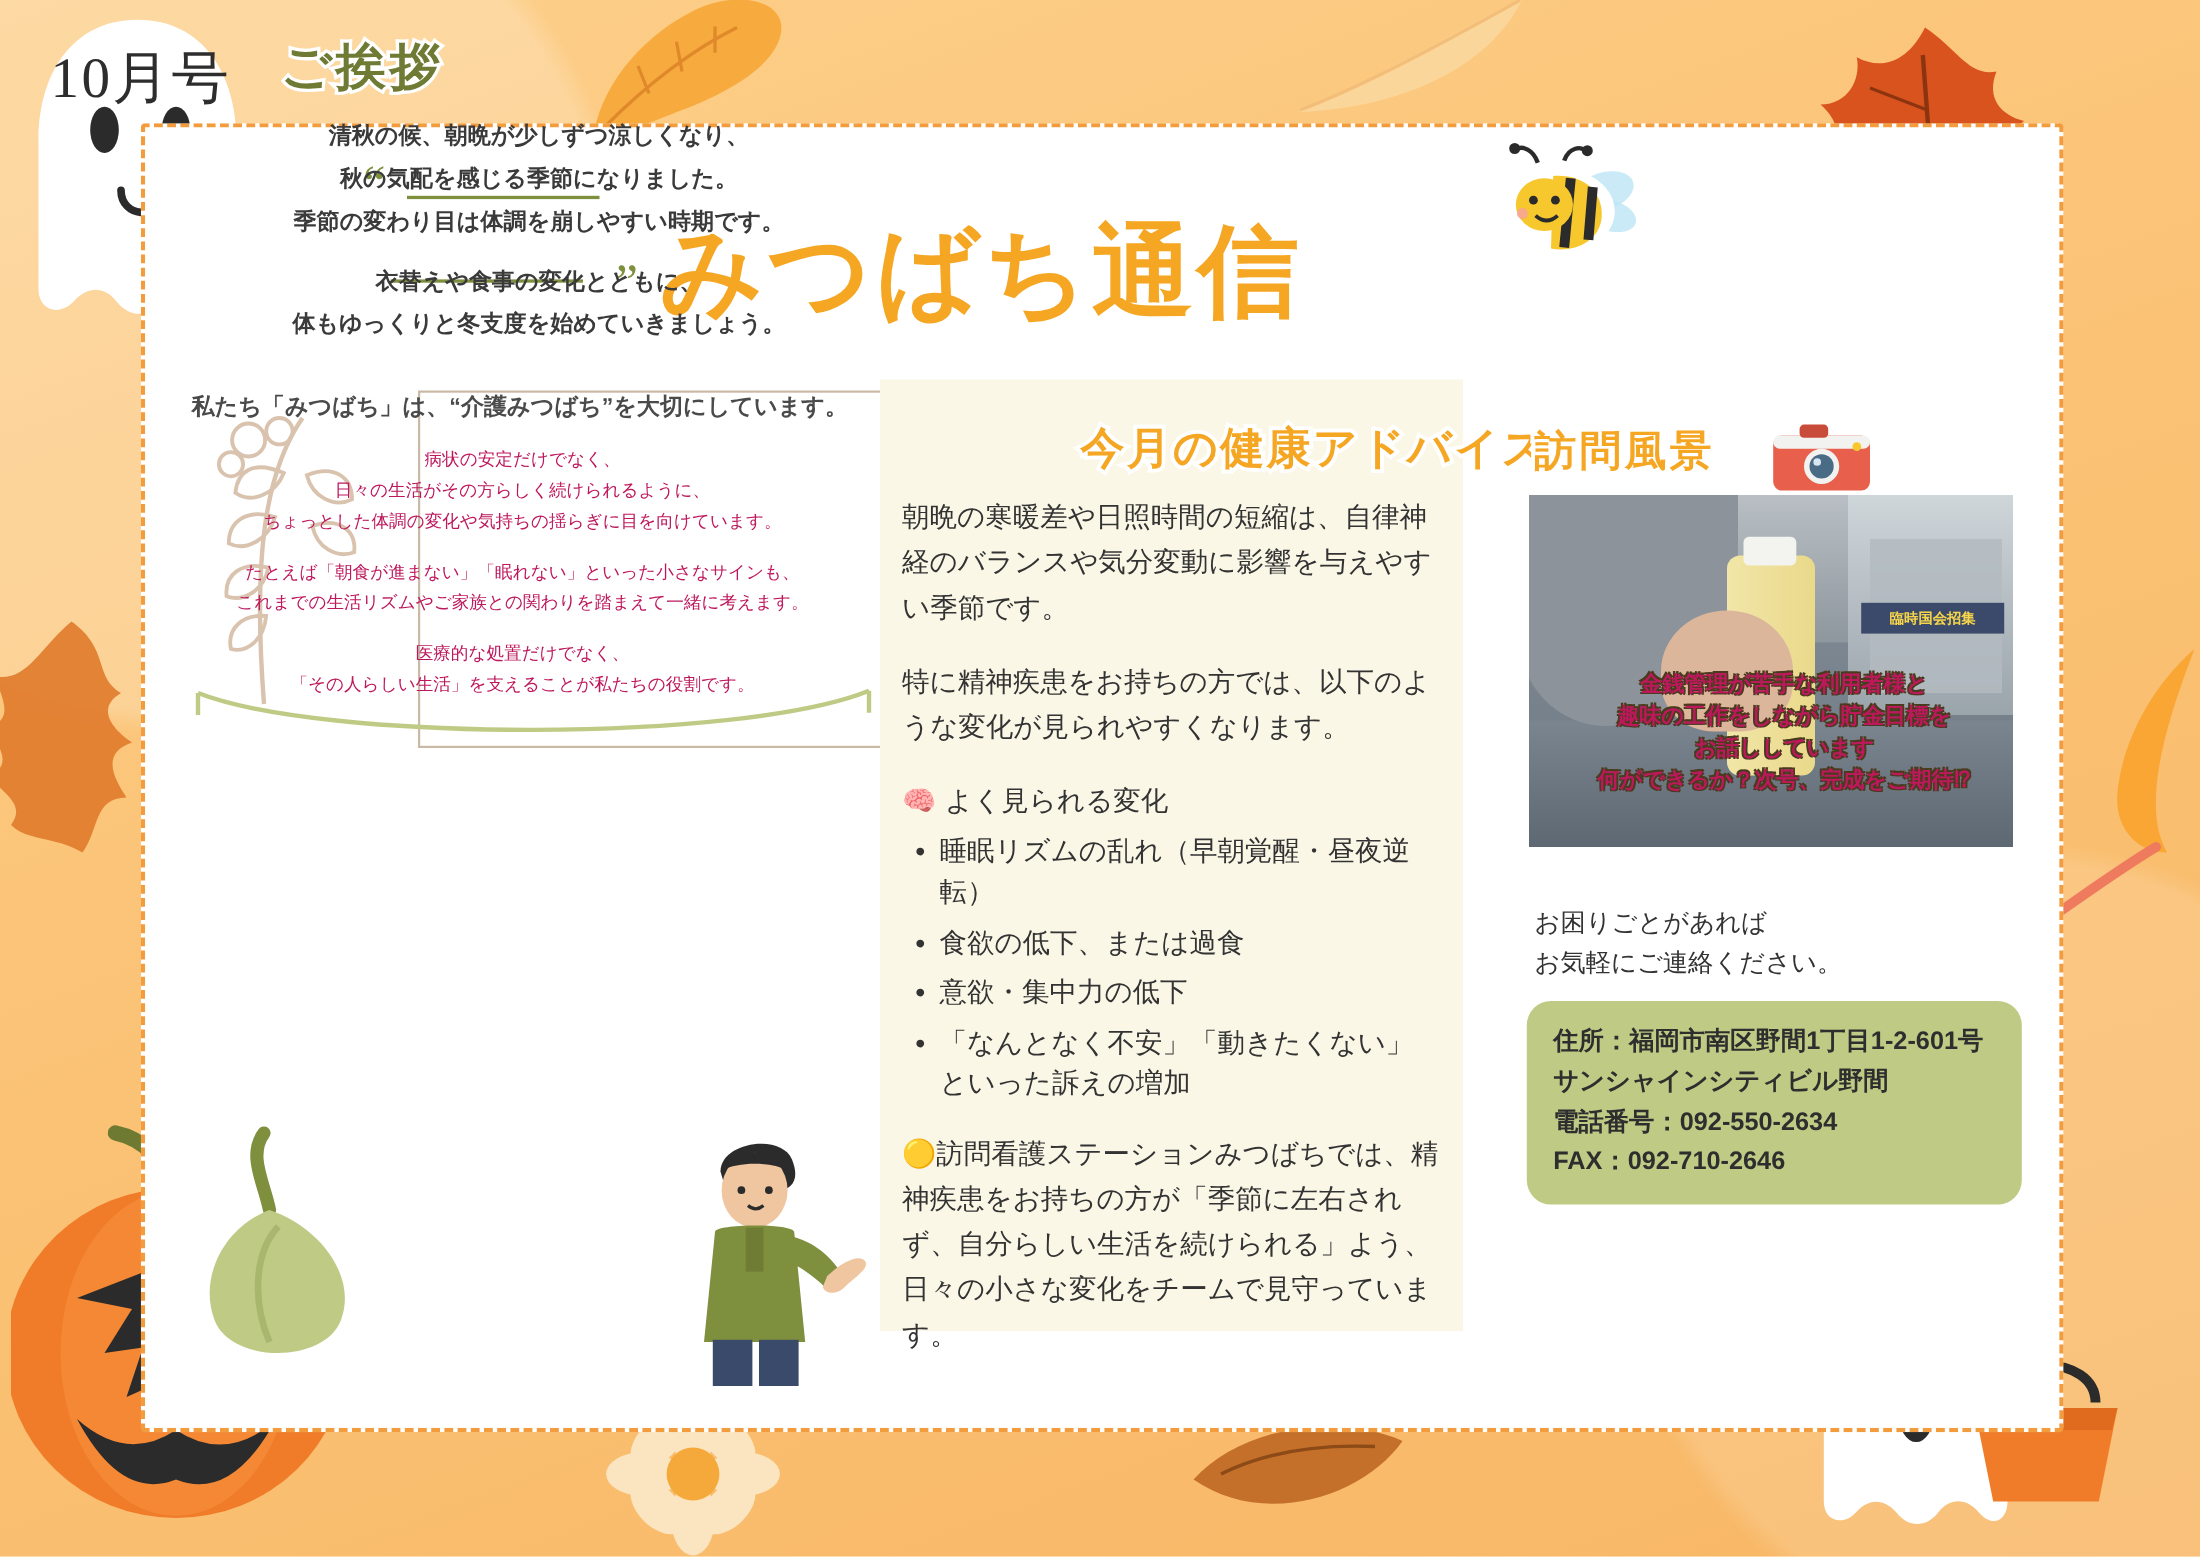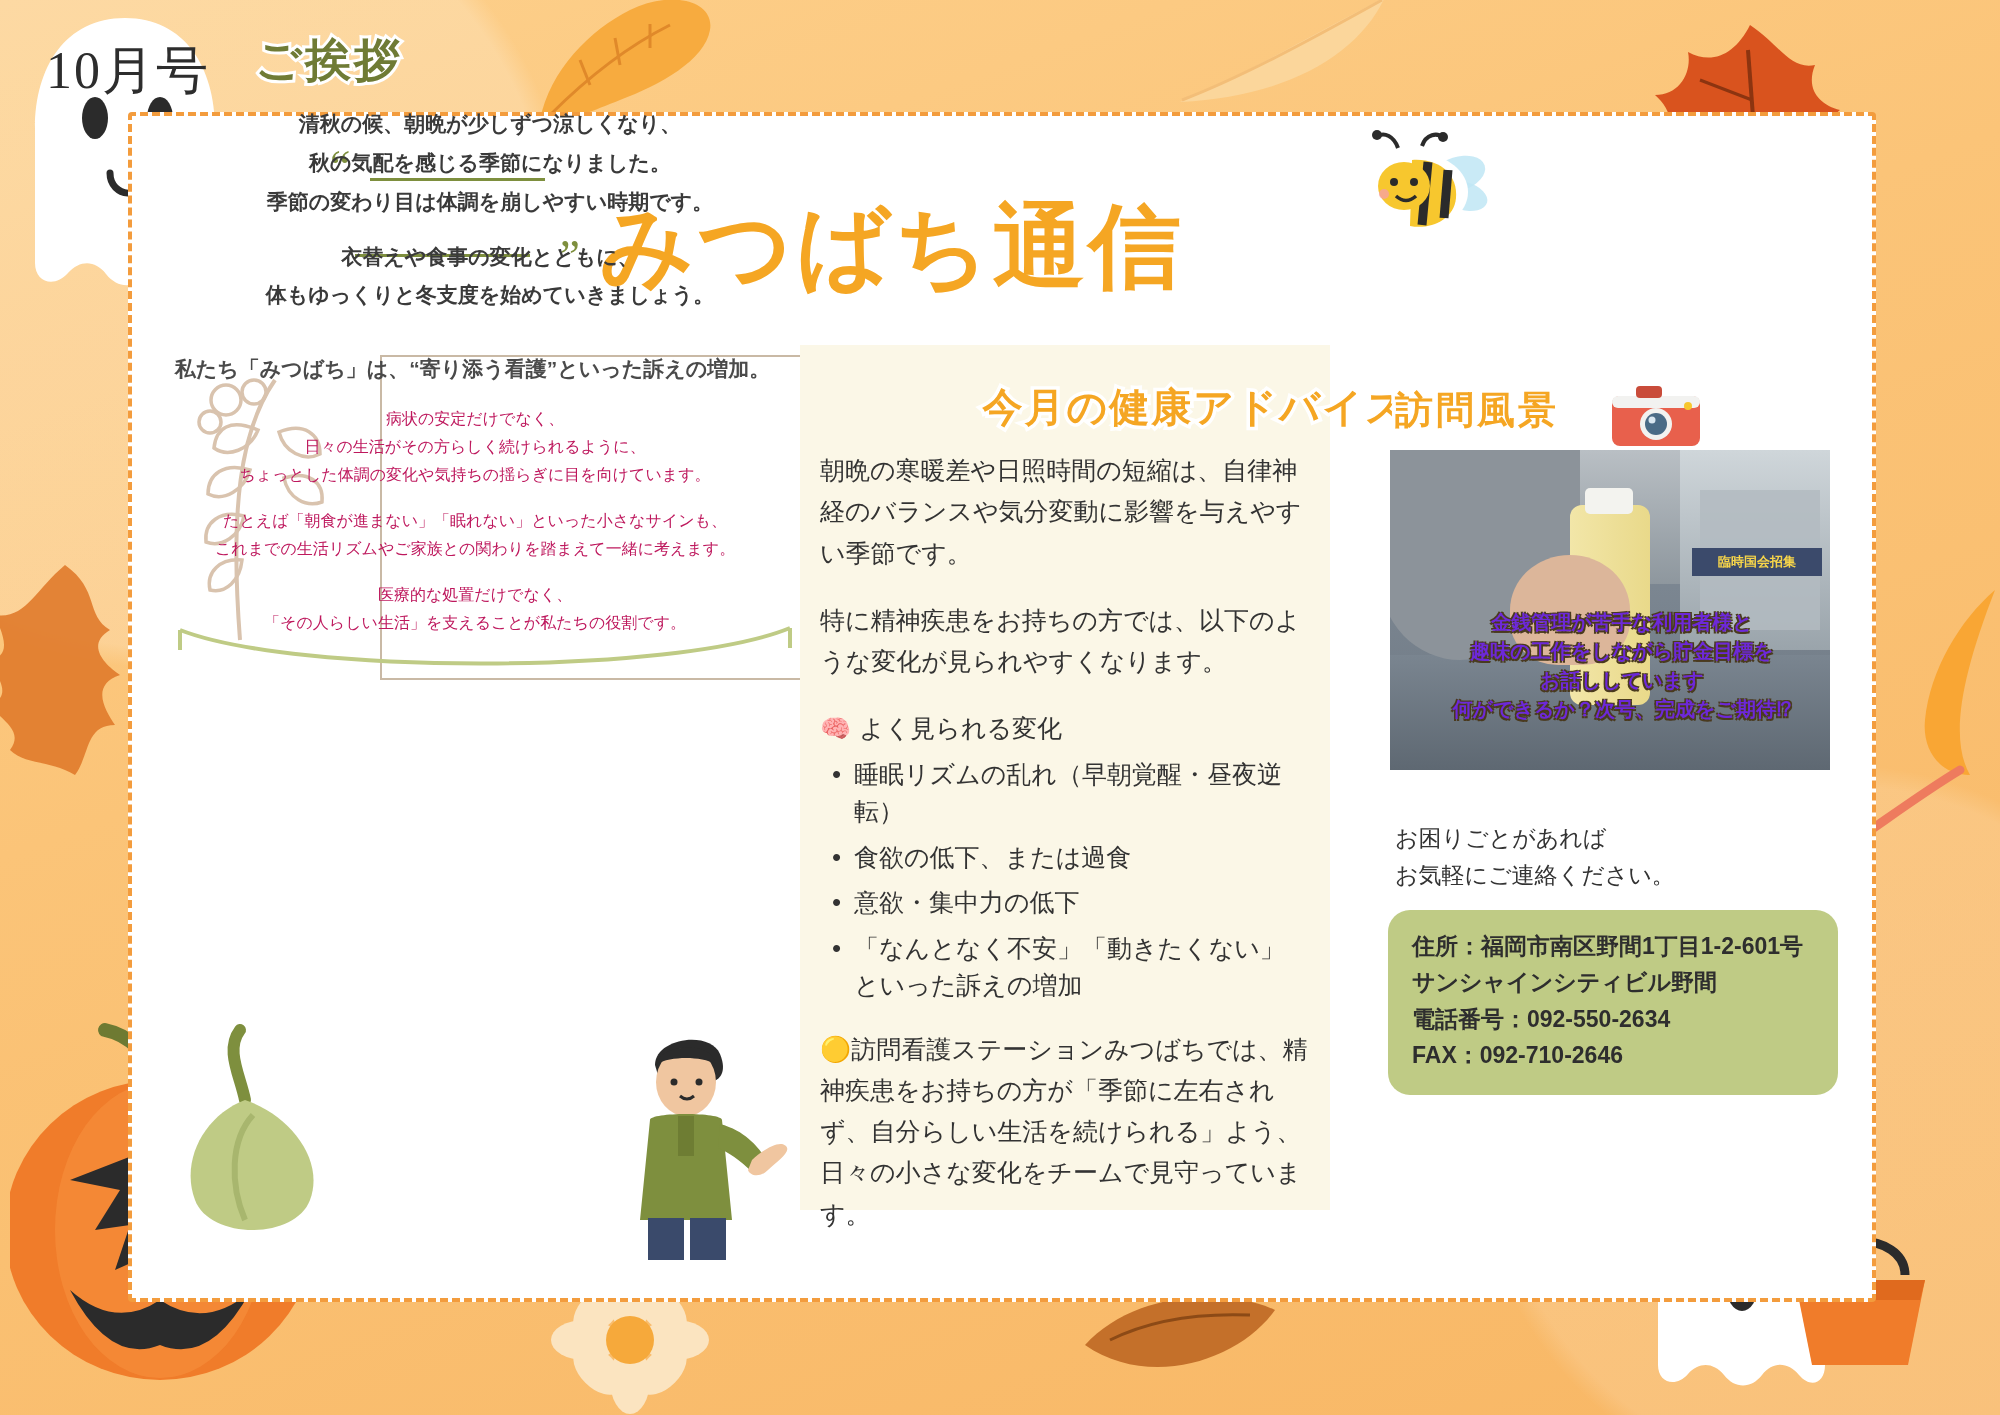--- a/index.html
+++ b/index.html
@@ -200,21 +200,21 @@
     position:absolute; right:10px; top:40px; width:120px; height:140px;
     background:#b3bbc1; opacity:.85;
   }
   .photo .sign {
     position:absolute; right:8px; top:98px; width:130px; height:28px;
     background:#3b4a6b; color:#f7d54a; font-size:13px; font-weight:bold;
     display:flex; align-items:center; justify-content:center;
   }
   .photo-caption {
     position: absolute; left: 1390px; top: 608px; width: 464px;
-    text-align: center; color: #6d28d9; font-size: 20px; font-weight: bold;
+    text-align: center; color: #be185d; font-size: 20px; font-weight: bold;
     line-height: 1.45;
     text-shadow: -1.5px -1.5px 0 #4a3a1e, 1.5px -1.5px 0 #4a3a1e, -1.5px 1.5px 0 #4a3a1e, 1.5px 1.5px 0 #4a3a1e;
   }
   .contact-note {
     position: absolute; left: 1395px; top: 820px; width: 430px;
     font-size: 23px; line-height: 1.6; color: #333;
   }
   .info-box {
     position: absolute; left: 1388px; top: 910px; width: 450px; height: 185px;
     background: #BFCB85; border-radius: 22px;
@@ -382,21 +382,21 @@
 <div class="greet-title">ご挨拶</div>
 
 <div class="greet-body">
   <p style="white-space:pre-line">清秋の候、朝晩が少しずつ涼しくなり、
 秋の気配を感じる季節になりました。
 季節の変わり目は体調を崩しやすい時期です。</p>
   <p style="white-space:pre-line">衣替えや食事の変化とともに、
 体もゆっくりと冬支度を始めていきましょう。</p>
 </div>
 
-<div class="greet-lead">私たち「みつばち」は、“寄り添う看護”といった訴えの増加。</div>
+<div class="greet-lead">私たち「みつばち」は、“介護みつばち”を大切にしています。</div>
 
 <div class="greet-small">
   <p style="white-space:pre-line">病状の安定だけでなく、
 日々の生活がその方らしく続けられるように、
 ちょっとした体調の変化や気持ちの揺らぎに目を向けています。</p>
   <p style="white-space:pre-line">たとえば「朝食が進まない」「眠れない」といった小さなサインも、
 これまでの生活リズムやご家族との関わりを踏まえて一緒に考えます。</p>
   <p style="white-space:pre-line">医療的な処置だけでなく、
 「その人らしい生活」を支えることが私たちの役割です。</p>
 </div>

